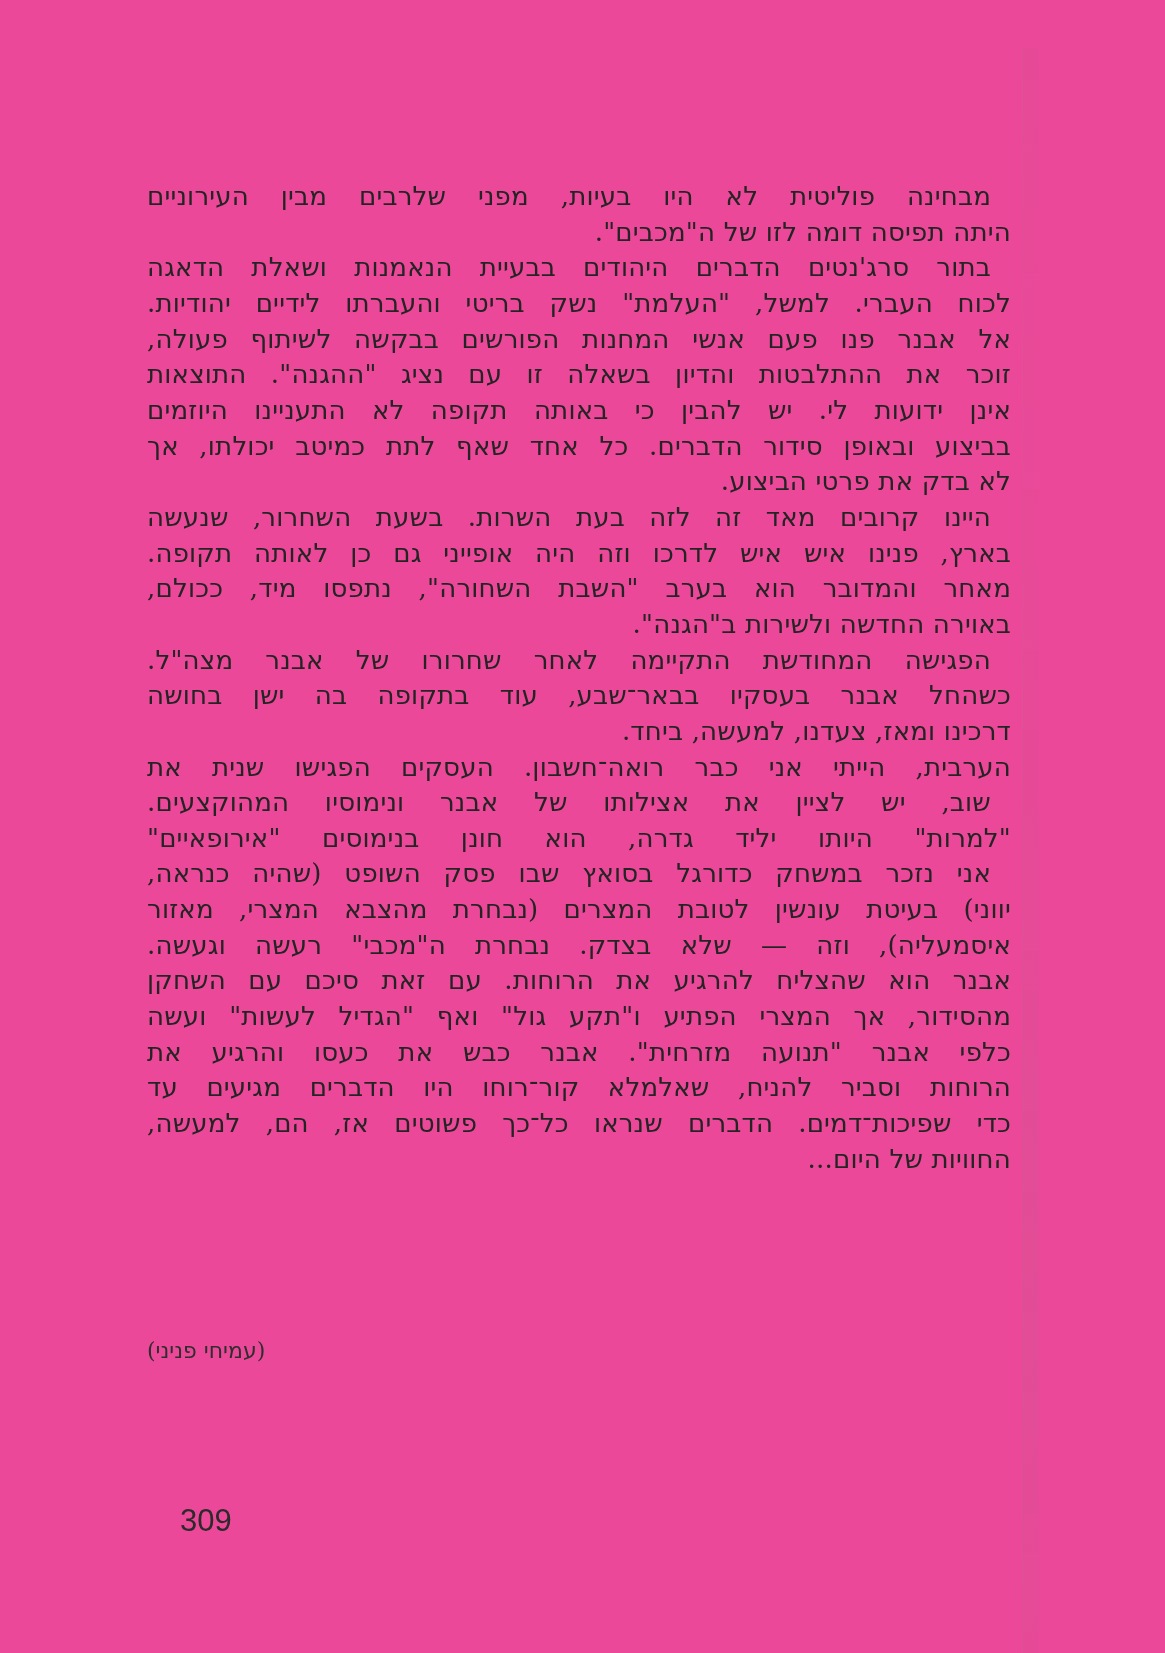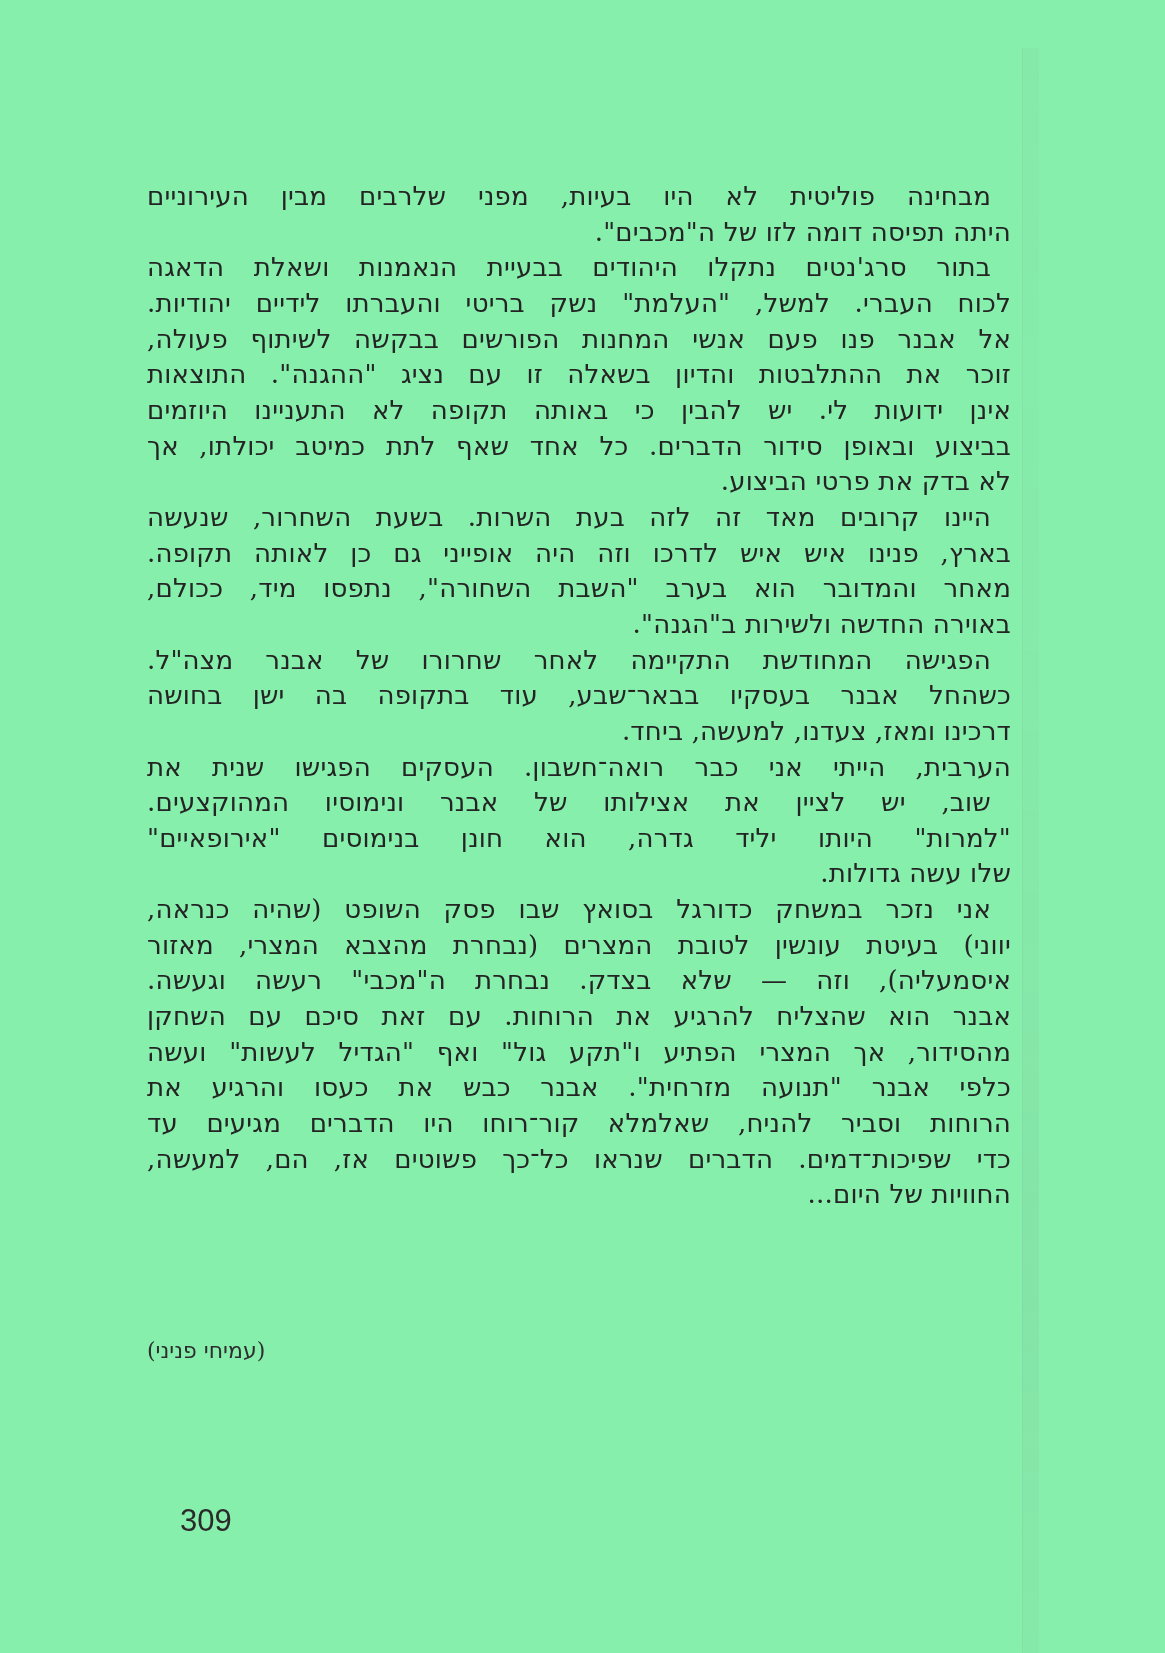--- a/index.html
+++ b/index.html
@@ -10,21 +10,21 @@
   body {
     width: 1165px;
     height: 1653px;
     position: relative;
     overflow: hidden;
     font-family: "DejaVu Serif", "DejaVu Sans", serif;
   }
   .page {
     position: absolute;
     inset: 0;
-    background: #86efac;
+    background: #ec4899;
     padding-left: 36px;
   }
   
   .scan-streak {
     position: absolute;
     left: 1022px;
     top: 48px;
     width: 16px;
     height: 1605px;
     background: linear-gradient(
@@ -81,21 +81,21 @@
 
 <div class="page">
   <div class="scan-streak"></div>
 
   <div class="text-block">
       <div class="paragraph">
         <div class="line first">מבחינה פוליטית לא היו בעיות, מפני שלרבים מבין העירוניים</div>
         <div class="line last">היתה תפיסה דומה לזו של ה"מכבים".</div>
       </div>
       <div class="paragraph">
-        <div class="line first">בתור סרג'נטים נתקלו היהודים בבעיית הנאמנות ושאלת הדאגה</div>
+        <div class="line first">בתור סרג'נטים הדברים היהודים בבעיית הנאמנות ושאלת הדאגה</div>
         <div class="line">לכוח העברי. למשל, "העלמת" נשק בריטי והעברתו לידיים יהודיות.</div>
         <div class="line">אל אבנר פנו פעם אנשי המחנות הפורשים בבקשה לשיתוף פעולה,</div>
         <div class="line">זוכר את ההתלבטות והדיון בשאלה זו עם נציג "ההגנה". התוצאות</div>
         <div class="line">אינן ידועות לי. יש להבין כי באותה תקופה לא התעניינו היוזמים</div>
         <div class="line">בביצוע ובאופן סידור הדברים. כל אחד שאף לתת כמיטב יכולתו, אך</div>
         <div class="line last">לא בדק את פרטי הביצוע.</div>
       </div>
       <div class="paragraph">
         <div class="line first">היינו קרובים מאד זה לזה בעת השרות. בשעת השחרור, שנעשה</div>
         <div class="line">בארץ, פנינו איש איש לדרכו וזה היה אופייני גם כן לאותה תקופה.</div>
@@ -104,21 +104,20 @@
       </div>
       <div class="paragraph">
         <div class="line first">הפגישה המחודשת התקיימה לאחר שחרורו של אבנר מצה"ל.</div>
         <div class="line">כשהחל אבנר בעסקיו בבאר־שבע, עוד בתקופה בה ישן בחושה</div>
         <div class="line last">דרכינו ומאז, צעדנו, למעשה, ביחד.</div>
         <div class="line">הערבית, הייתי אני כבר רואה־חשבון. העסקים הפגישו שנית את</div>
       </div>
       <div class="paragraph">
         <div class="line first">שוב, יש לציין את אצילותו של אבנר ונימוסיו המהוקצעים.</div>
         <div class="line">"למרות" היותו יליד גדרה, הוא חונן בנימוסים "אירופאיים"</div>
-        <div class="line last">שלו עשה גדולות.</div>
       </div>
       <div class="paragraph">
         <div class="line first">אני נזכר במשחק כדורגל בסואץ שבו פסק השופט (שהיה כנראה,</div>
         <div class="line">יווני) בעיטת עונשין לטובת המצרים (נבחרת מהצבא המצרי, מאזור</div>
         <div class="line">איסמעליה), וזה — שלא בצדק. נבחרת ה"מכבי" רעשה וגעשה.</div>
         <div class="line">אבנר הוא שהצליח להרגיע את הרוחות. עם זאת סיכם עם השחקן</div>
         <div class="line">מהסידור, אך המצרי הפתיע ו"תקע גול" ואף "הגדיל לעשות" ועשה</div>
         <div class="line">כלפי אבנר "תנועה מזרחית". אבנר כבש את כעסו והרגיע את</div>
         <div class="line">הרוחות וסביר להניח, שאלמלא קור־רוחו היו הדברים מגיעים עד</div>
         <div class="line">כדי שפיכות־דמים. הדברים שנראו כל־כך פשוטים אז, הם, למעשה,</div>

